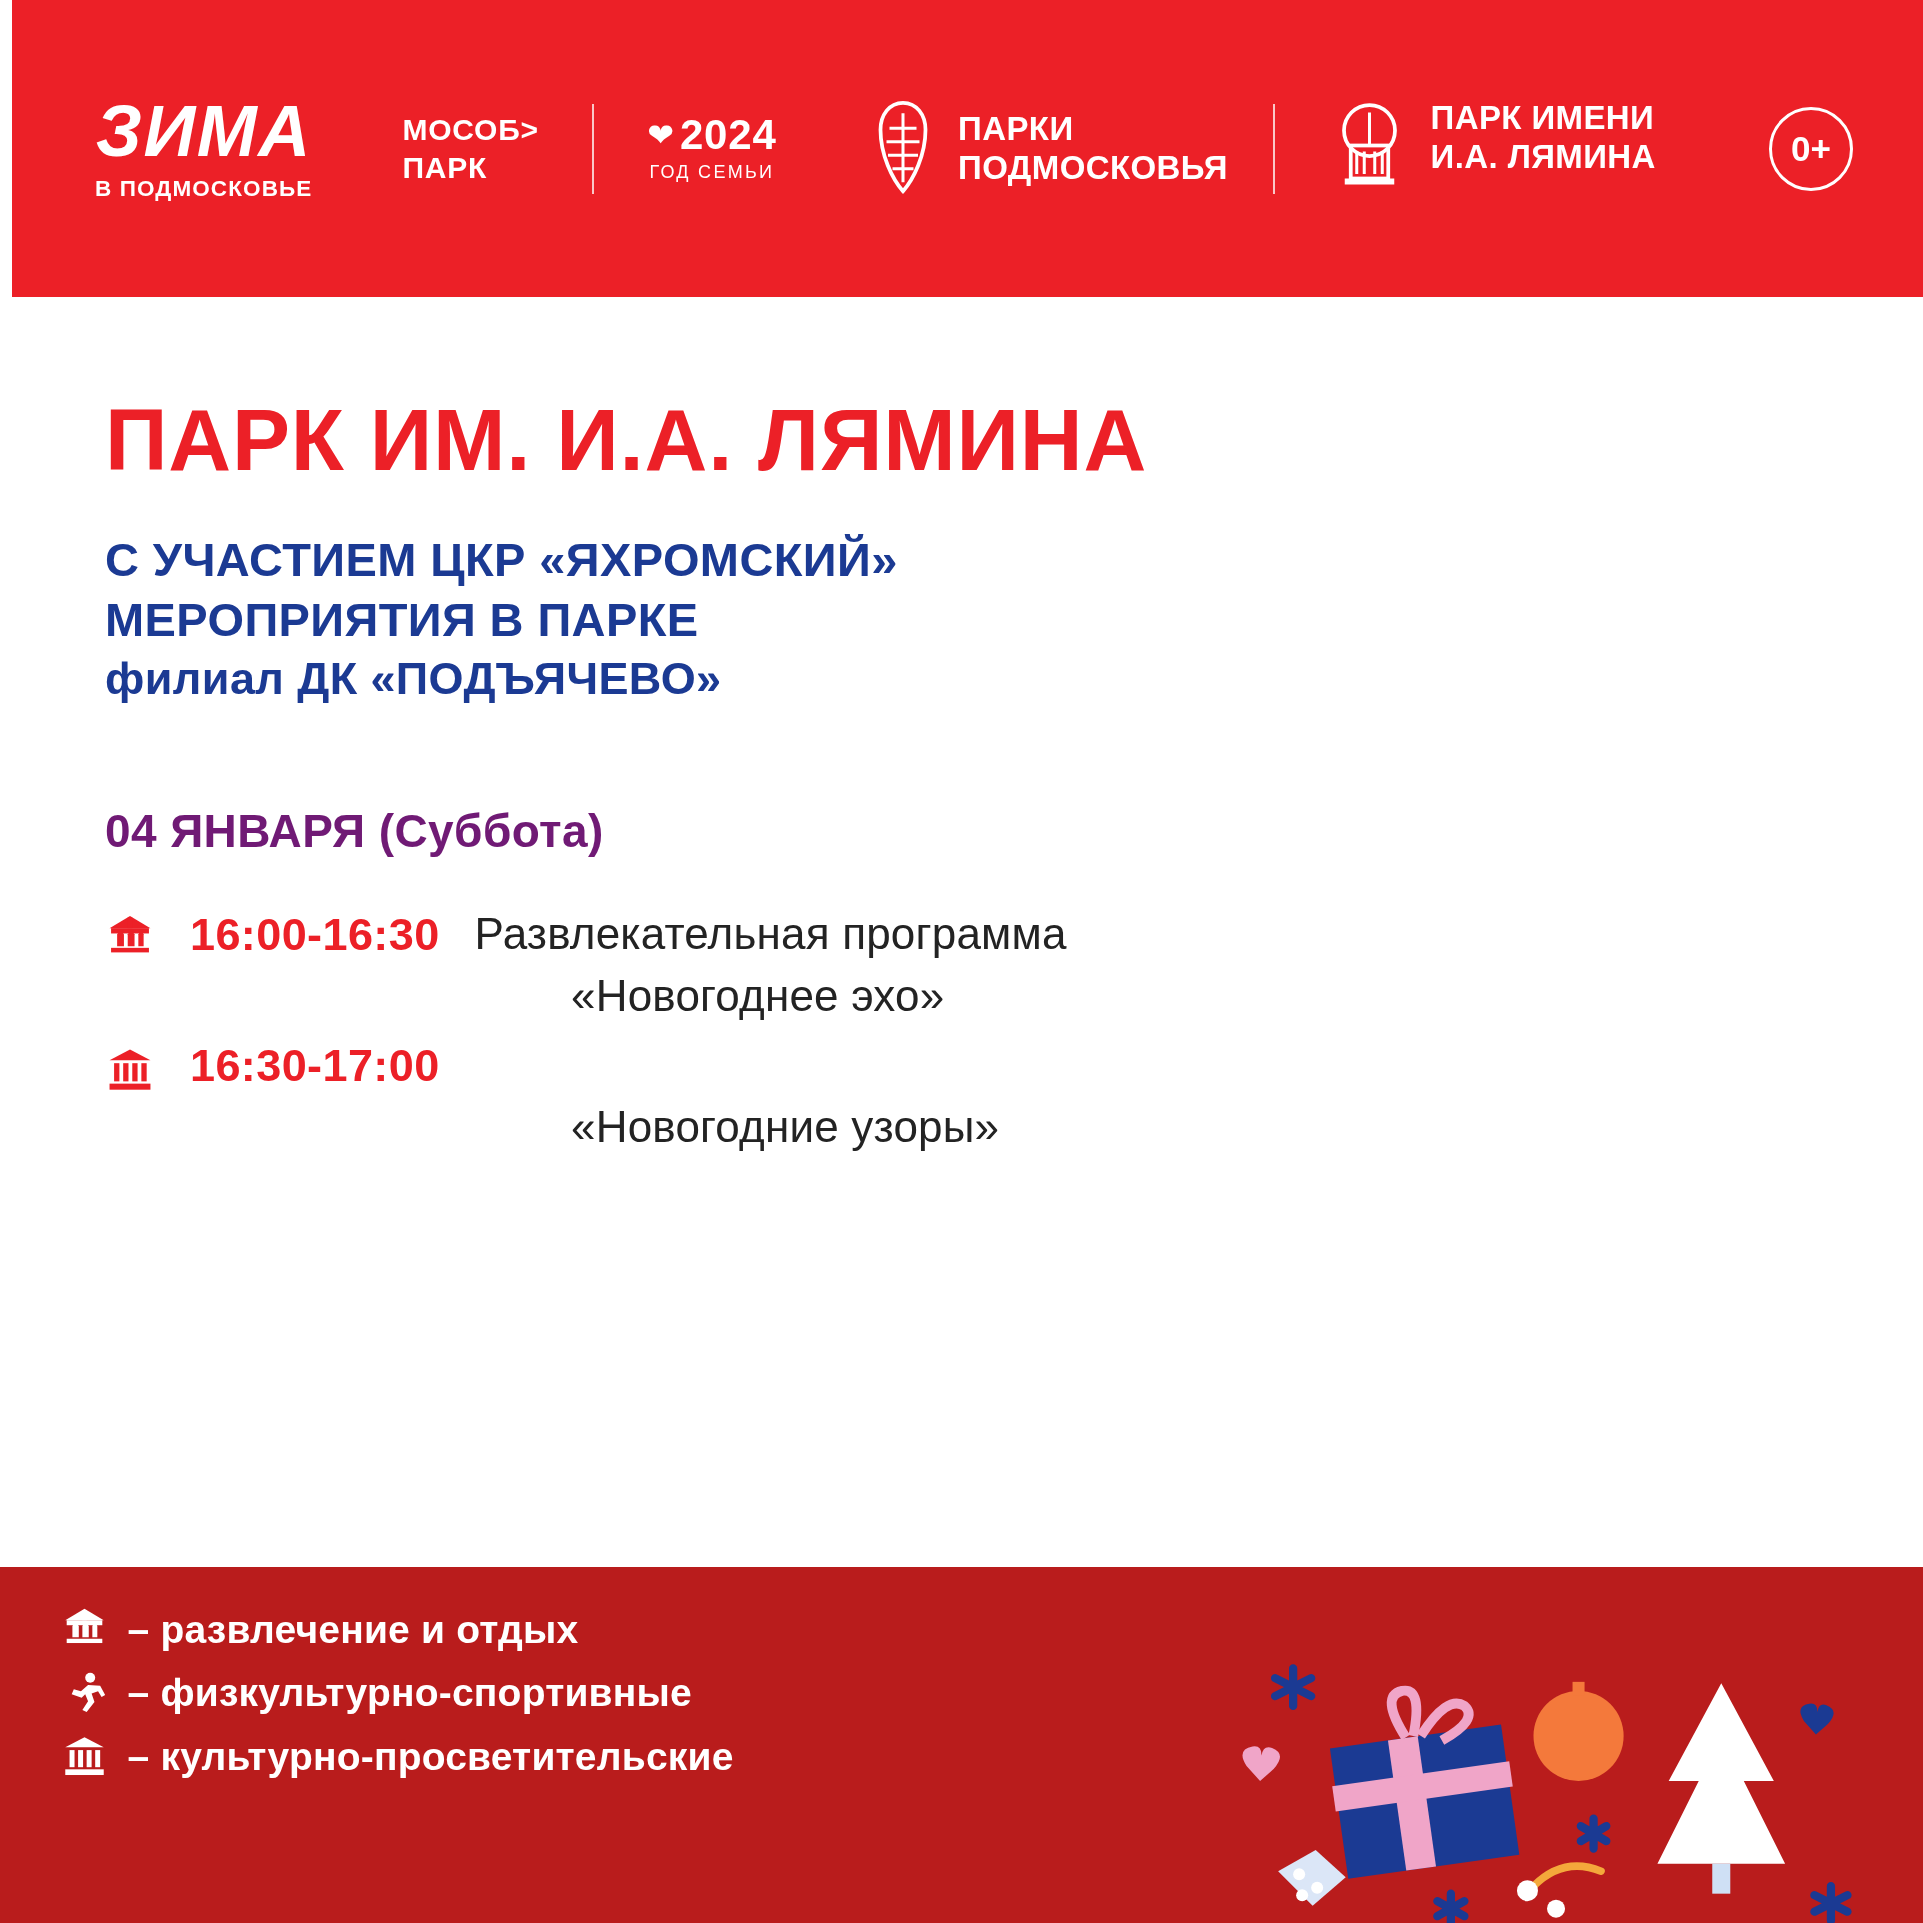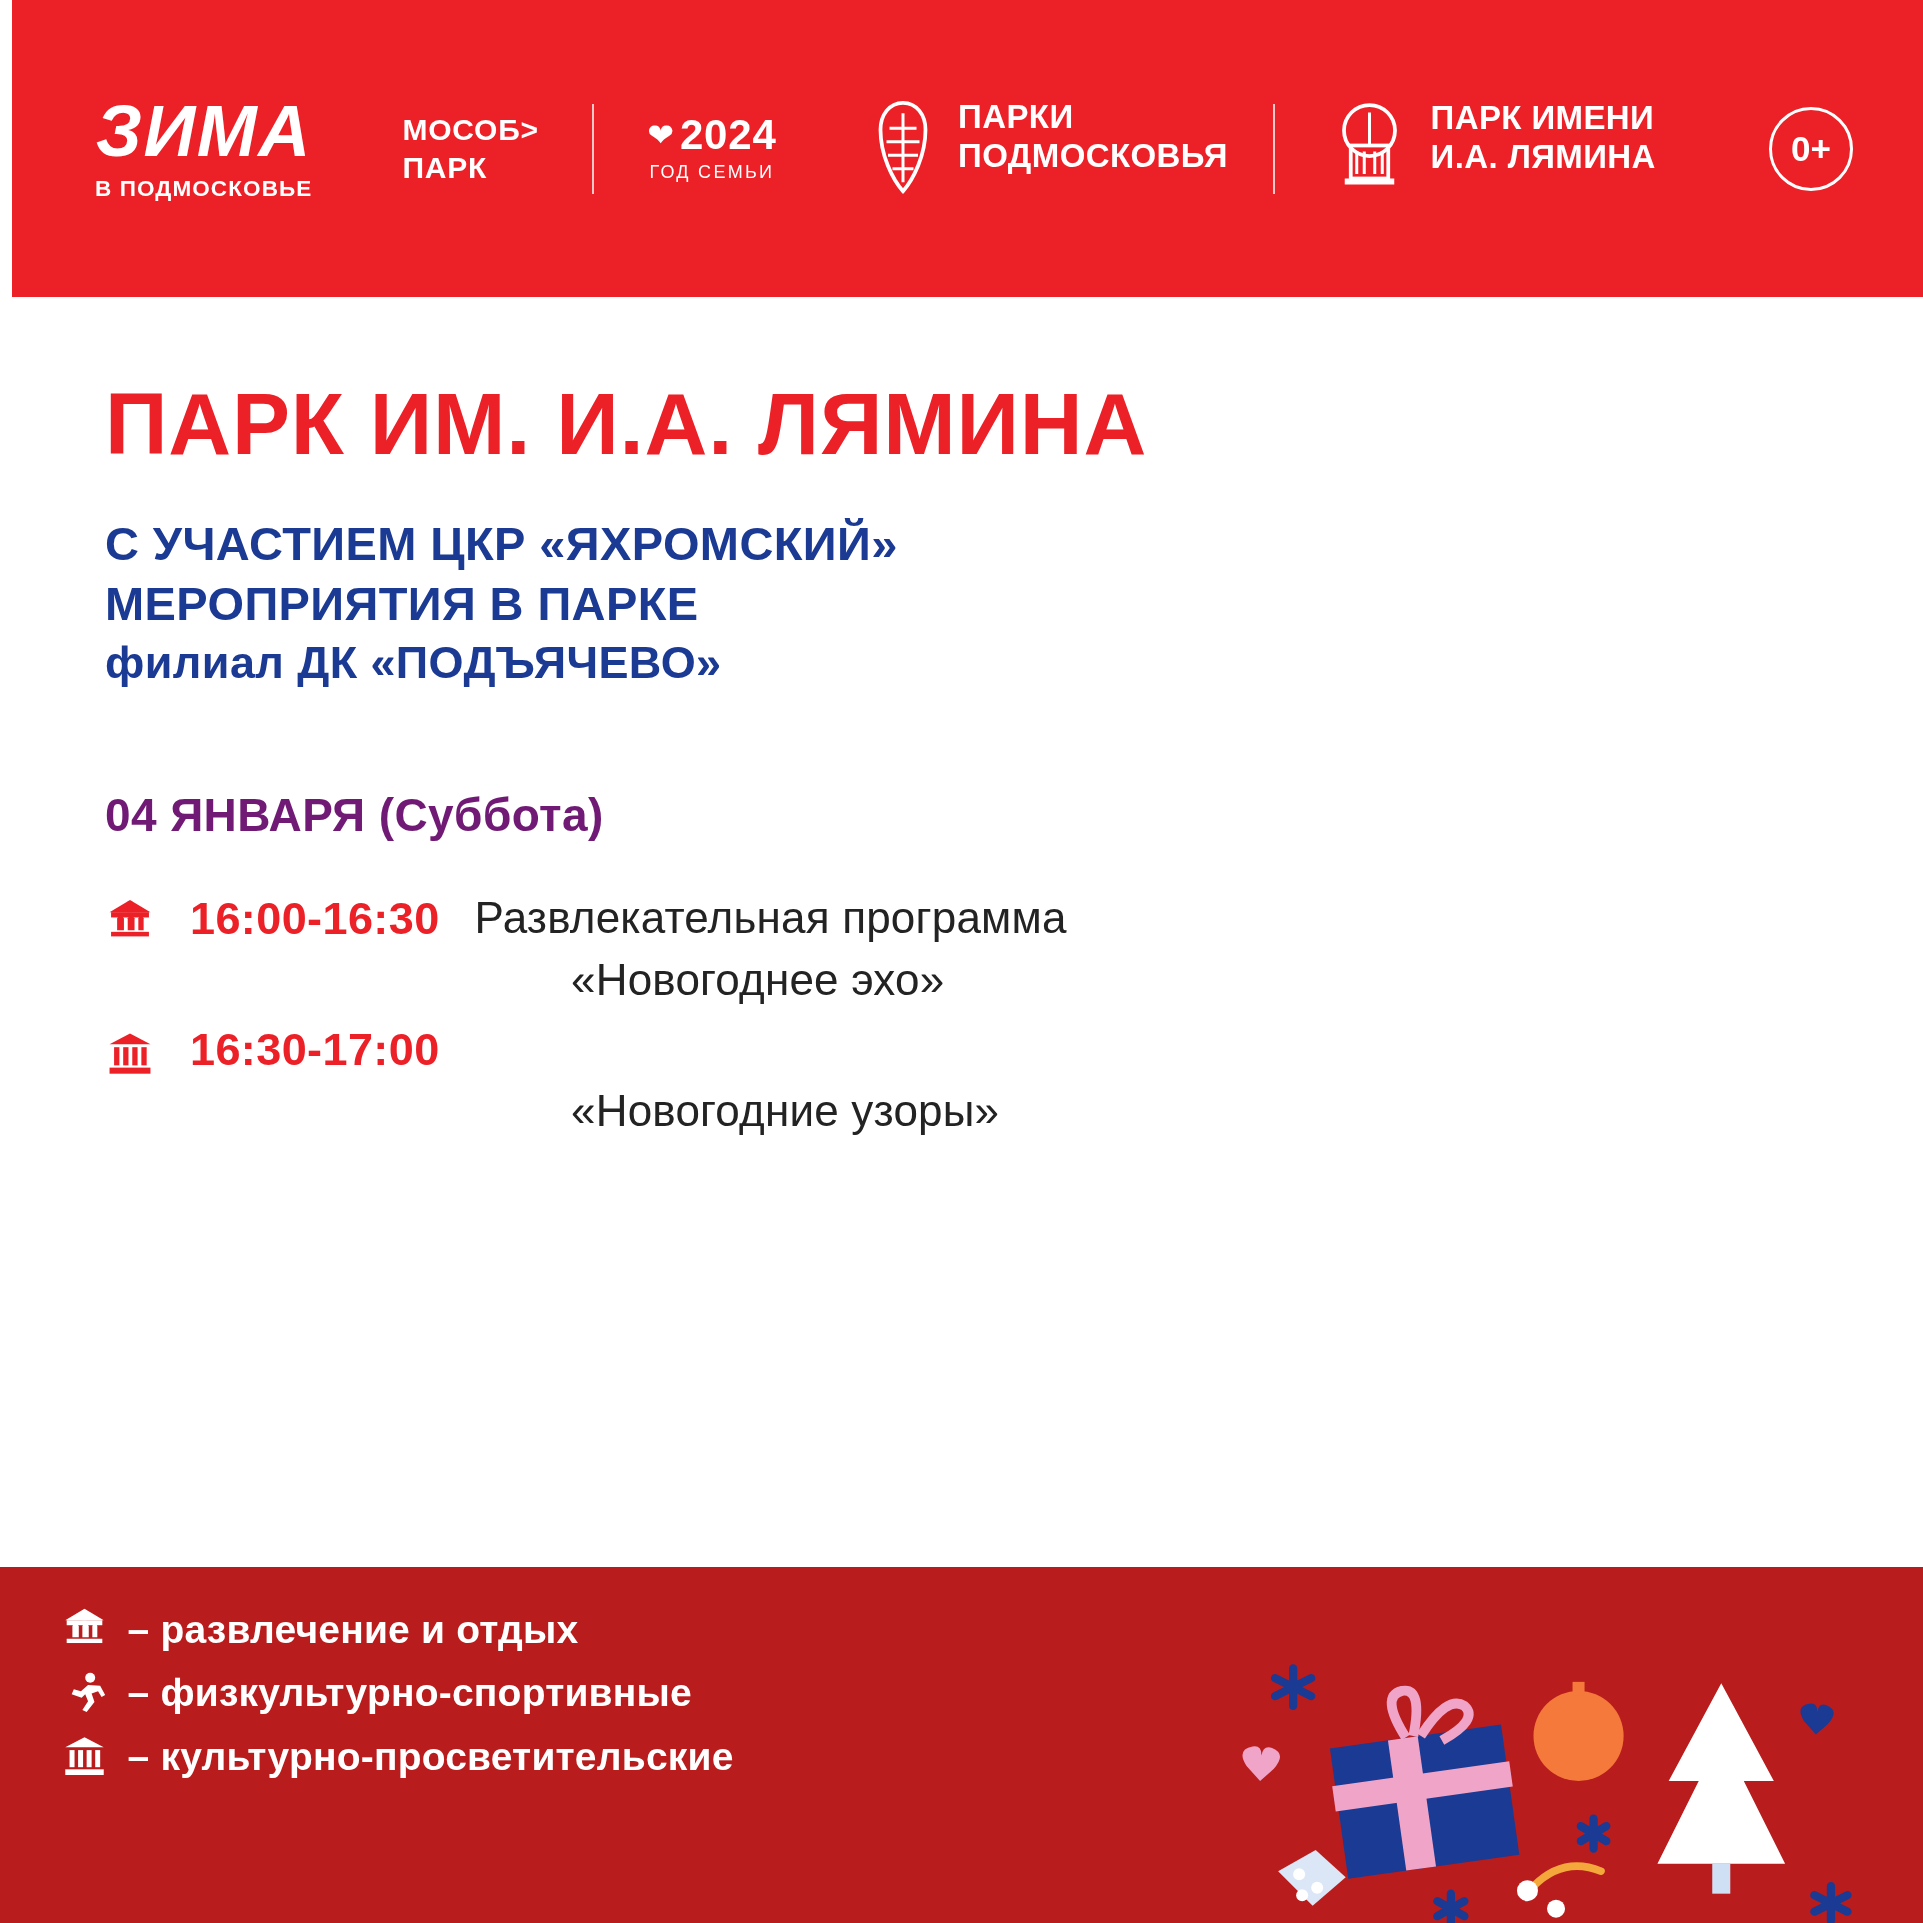--- a/index.html
+++ b/index.html
@@ -90,21 +90,21 @@
     line-height: 1;
   }
   .logo-year .y-sub {
     font-size: 18px;
     letter-spacing: 2.3px;
     margin-top: 6px;
   }
 
   .logo-parks {
     display: flex;
-    align-items: flex-start;
+    align-items: center;
     gap: 19.5px;
     margin-right: 45px;
   }
   .logo-parks .p-text {
     color: #ffffff;
     font-weight: bold;
     font-size: 33px;
     line-height: 1.18;
     letter-spacing: 0.4px;
   }
@@ -135,21 +135,21 @@
     align-items: center;
     justify-content: center;
   }
 
   
   .content {
     position: absolute;
     left: 0;
     top: 297px;
     width: 1640px;
-    padding: 0 105px;
+    padding: 16px 105px;
     box-sizing: border-box;
   }
 
   .park-title {
     color: #ec2027;
     font-size: 87px;
     font-weight: bold;
     letter-spacing: 0.8px;
     margin-top: 83px;
     line-height: 1;

